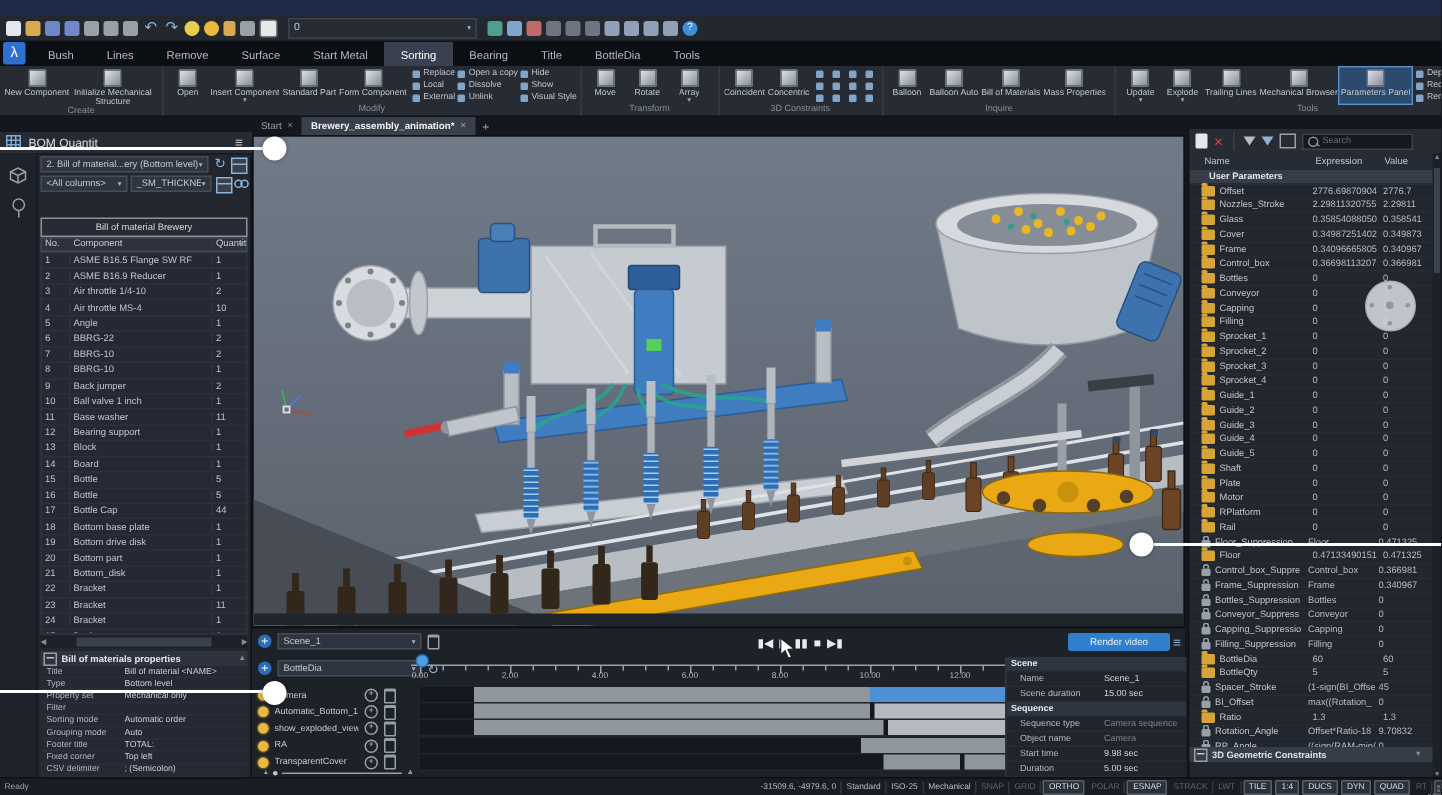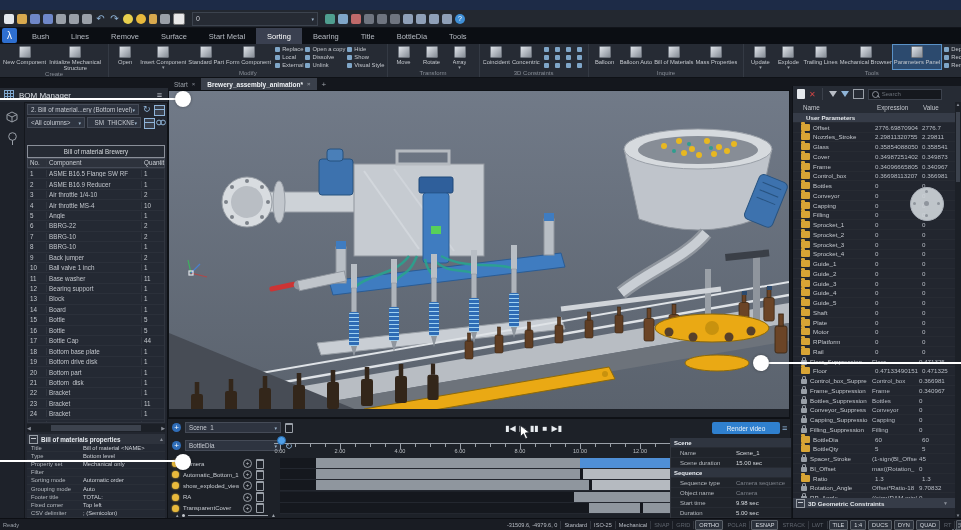--- a/index.html
+++ b/index.html
@@ -498,21 +498,21 @@
 
   <div class="abs" id="bomPanel">
     <div id="bomHeader">
       <svg class="stripIcon" style="margin:0 0 0 4px;" width="10" height="10" viewBox="0 0 10 10">
           <rect x="0.5" y="0.5" width="9" height="9" fill="none" stroke="#7fa8d0"></rect>
           <line x1="0.5" y1="3.5" x2="9.5" y2="3.5" stroke="#7fa8d0"></line>
           <line x1="3.5" y1="0.5" x2="3.5" y2="9.5" stroke="#7fa8d0"></line>
           <line x1="6.5" y1="0.5" x2="6.5" y2="9.5" stroke="#7fa8d0"></line>
           <line x1="0.5" y1="6.5" x2="9.5" y2="6.5" stroke="#7fa8d0"></line>
         </svg>
-      <span id="bomTitle">BOM Manager</span>
+      <span id="bomTitle">BOM Quantit</span>
       <span style="margin-right:6px;color:#c6cad1;font-size:9px;">≡</span>
     </div>
     <div id="sideStrip">
       <svg class="stripIcon" width="12" height="12" viewBox="0 0 12 12">
           <path d="M6 1 L11 3.5 L11 8.5 L6 11 L1 8.5 L1 3.5 Z" fill="none" stroke="#9aa0a8"></path>
           <path d="M1 3.5 L6 6 L11 3.5 M6 6 L6 11" fill="none" stroke="#9aa0a8"></path>
         </svg>
       <svg class="stripIcon" width="11" height="14" viewBox="0 0 11 14">
           <circle cx="5.5" cy="4.5" r="3.8" fill="none" stroke="#9aa0a8"></circle>
           <line x1="5.5" y1="8.3" x2="5.5" y2="13" stroke="#9aa0a8"></line>

